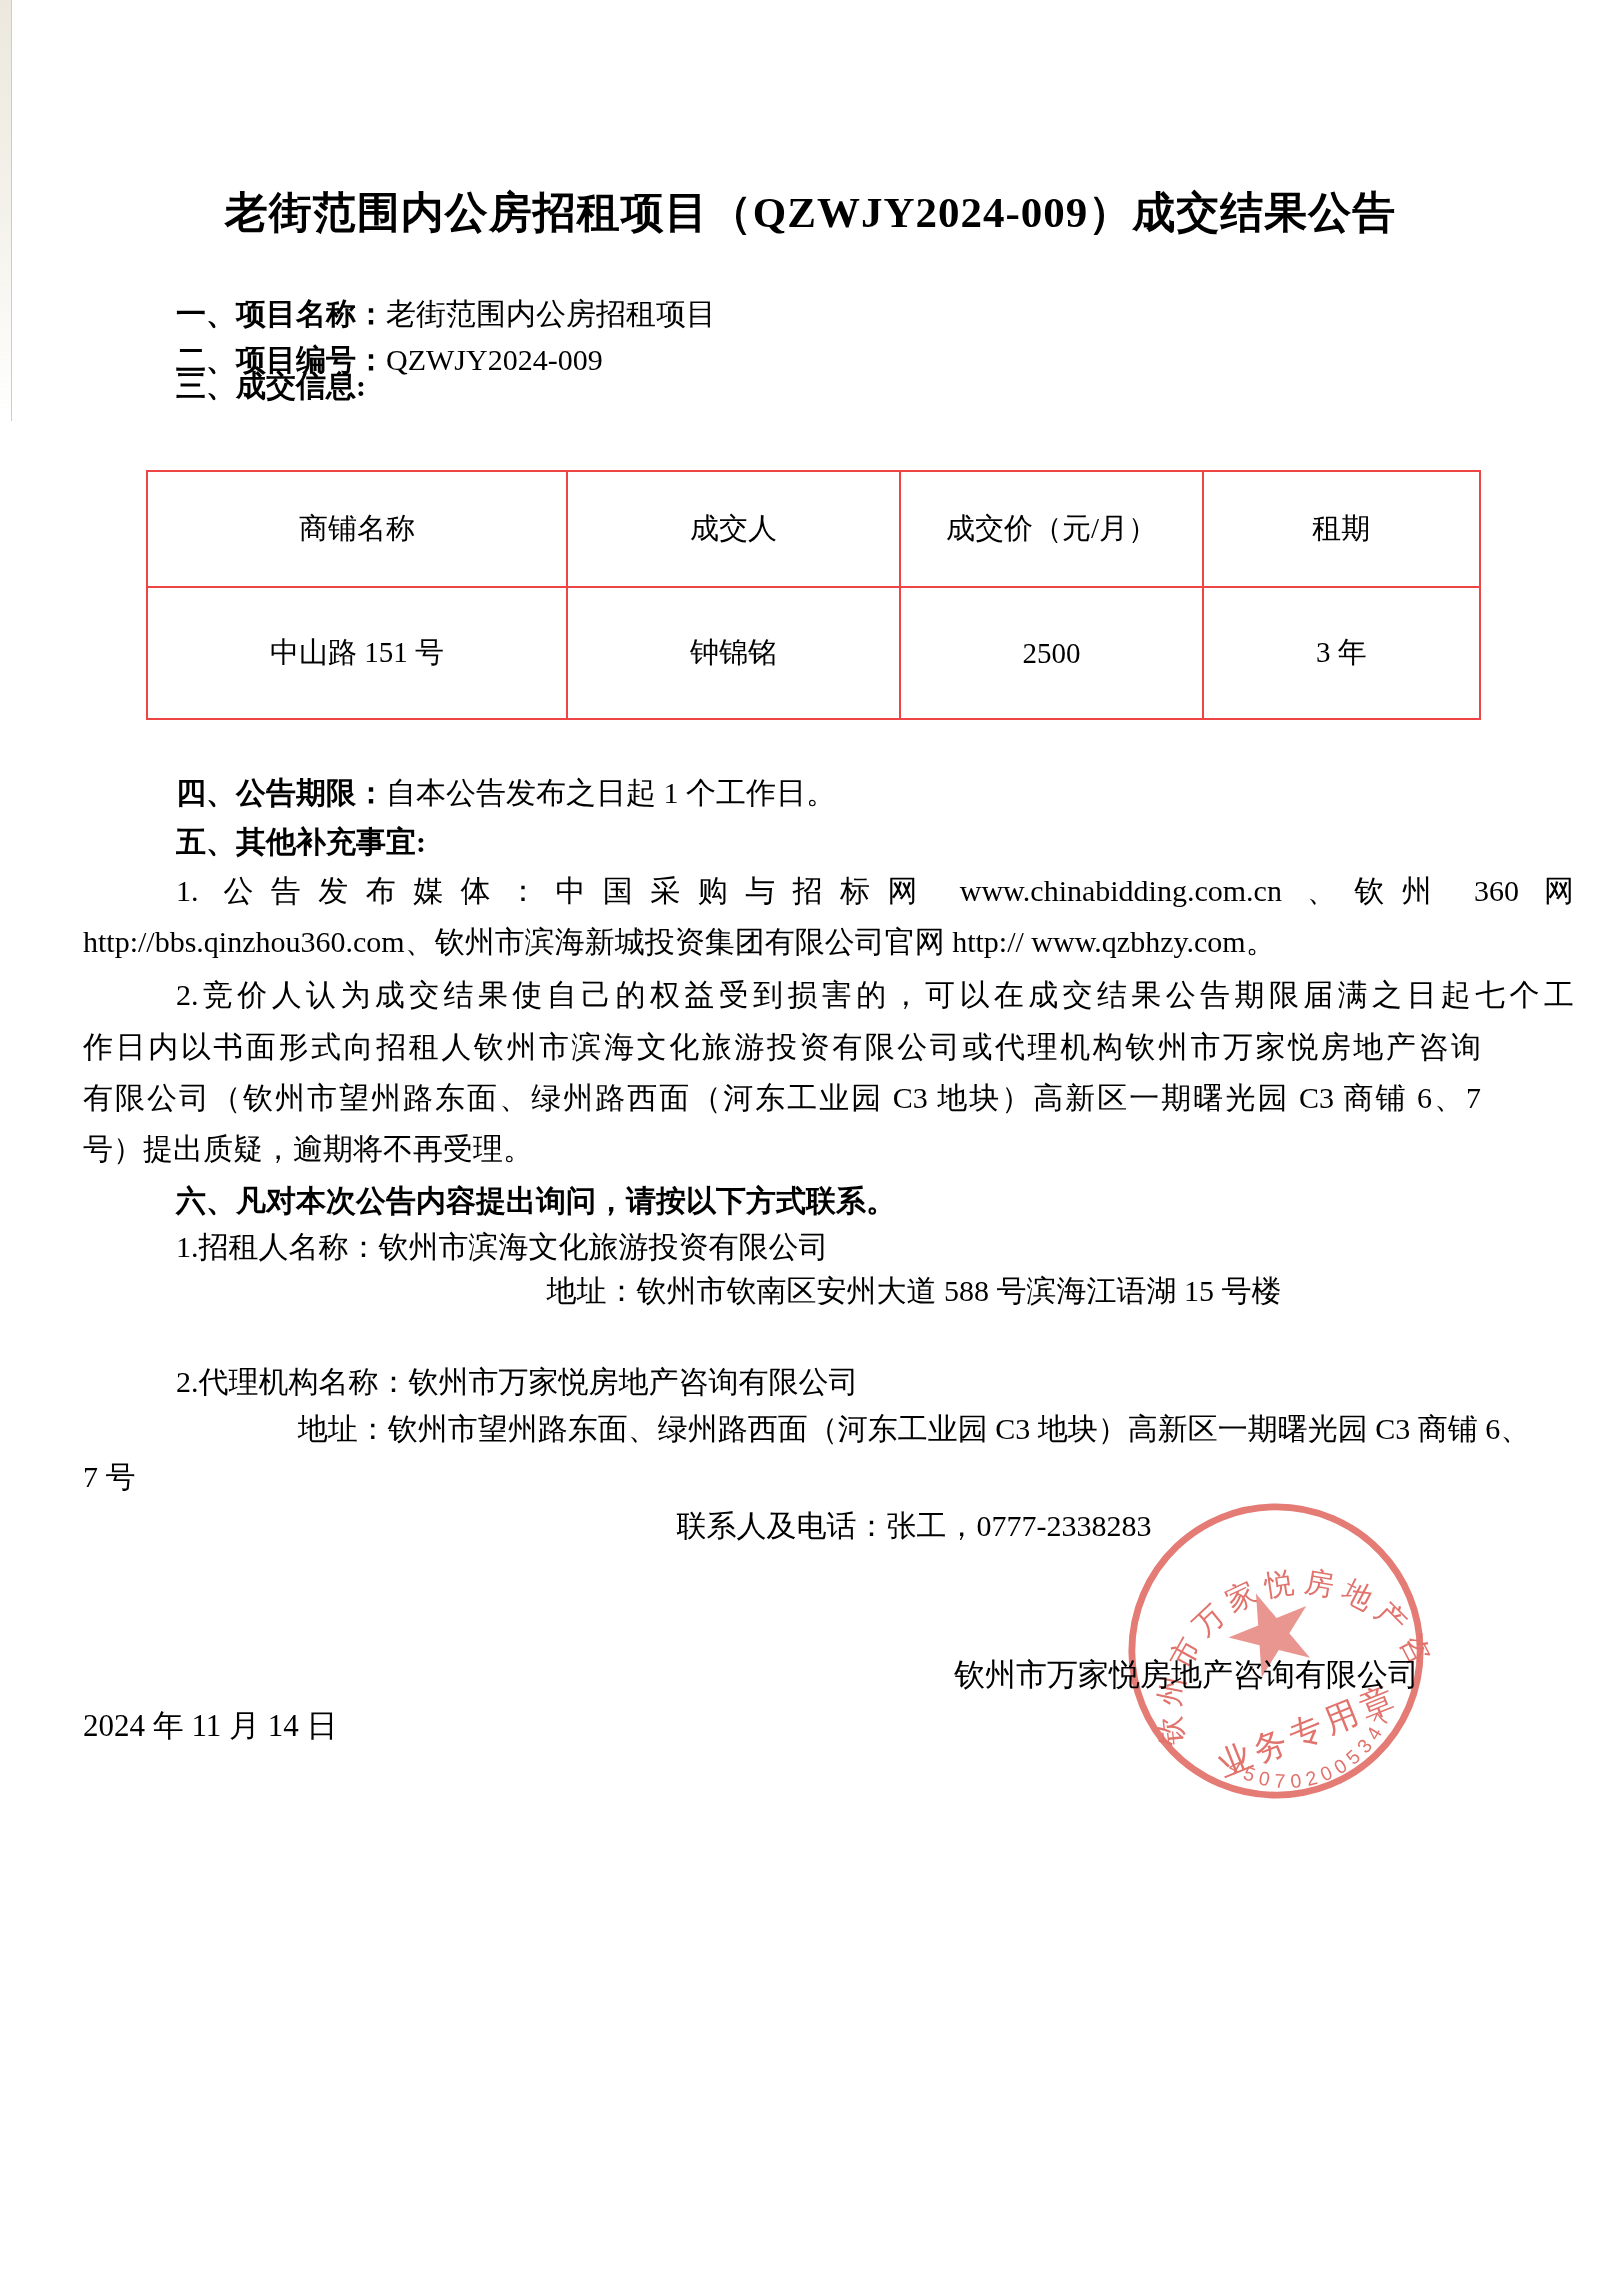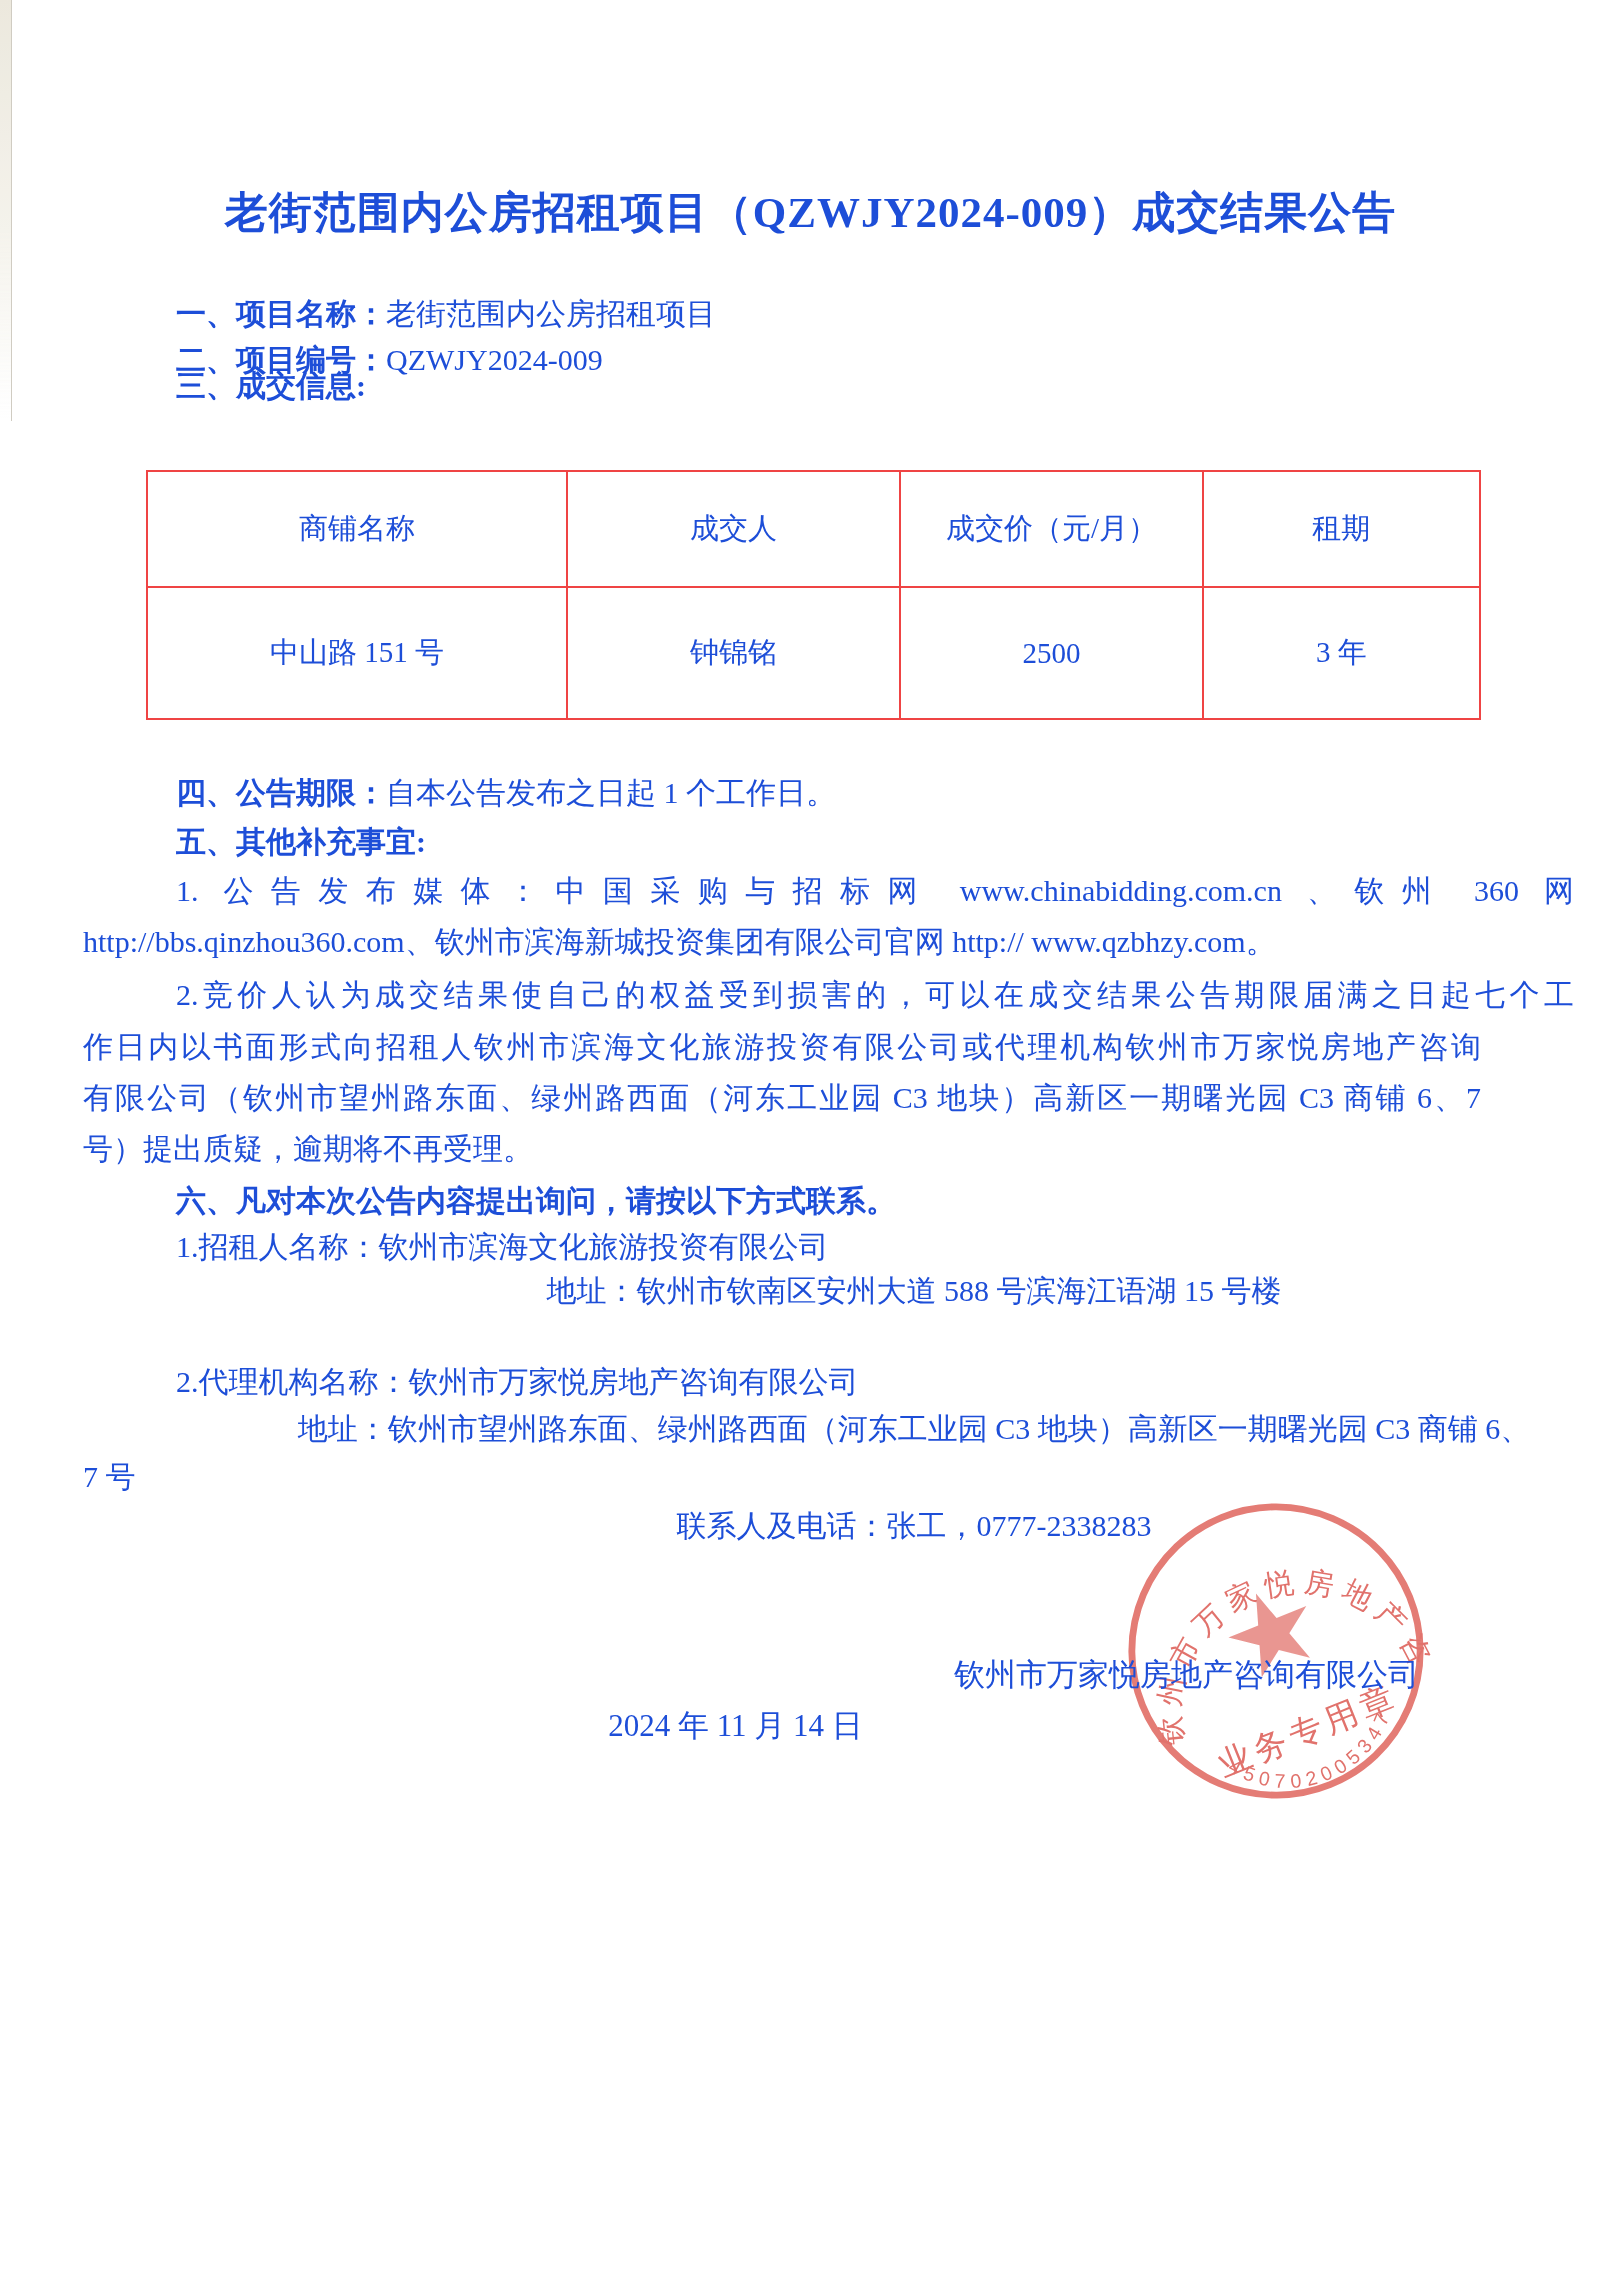--- a/index.html
+++ b/index.html
@@ -4,21 +4,21 @@
 <style>
   html, body { margin: 0; padding: 0; background: #808080; }
   .page {
     position: relative;
     width: 1621px;
     height: 2293px;
     margin: 0 auto;
     background: #ffffff;
     overflow: hidden;
     font-family: "Liberation Serif", "DejaVu Serif", serif;
-    color: #1d4ed8;
+    color: #000000;
   }
   
   .scan-edge {
     position: absolute;
     left: 0; top: 0;
     width: 10.8px; height: 421px;
     background: linear-gradient(to bottom, #e9e5d8 0%, #f3f1e9 55%, rgba(255,255,255,0) 100%);
     border-right: 1px solid #c8c4b8;
     opacity: 0.85;
   }
@@ -79,21 +79,21 @@
     top: 1654px;
     text-align: right;
     font-size: 31px;
     white-space: nowrap;
     z-index: 3;
   }
   .sig-date {
     position: absolute;
     left: 83px; right: 233px;
     top: 1705px;
-    text-align: center;
+    text-align: left;
     font-size: 31px;
     white-space: nowrap;
     z-index: 3;
     font-family: Liberation Serif, serif;
   }
   .seal {
     position: absolute;
     left: 1124px;
     top: 1497px;
     width: 304px;

